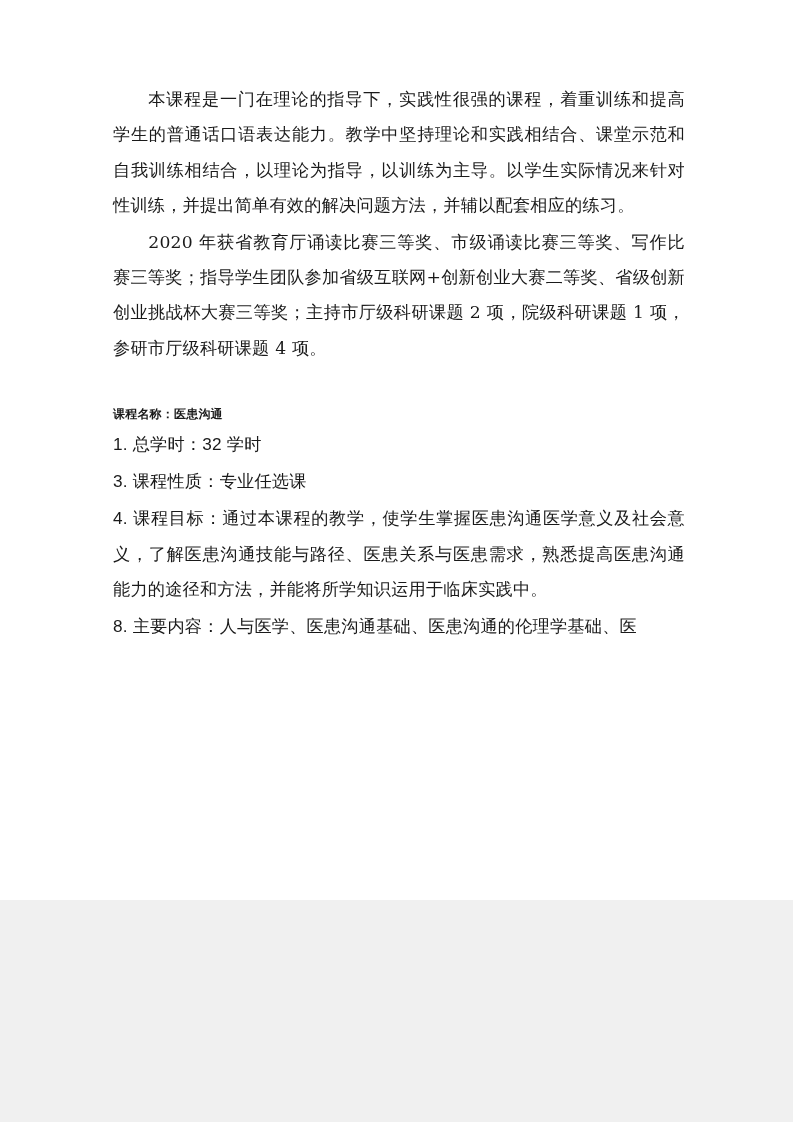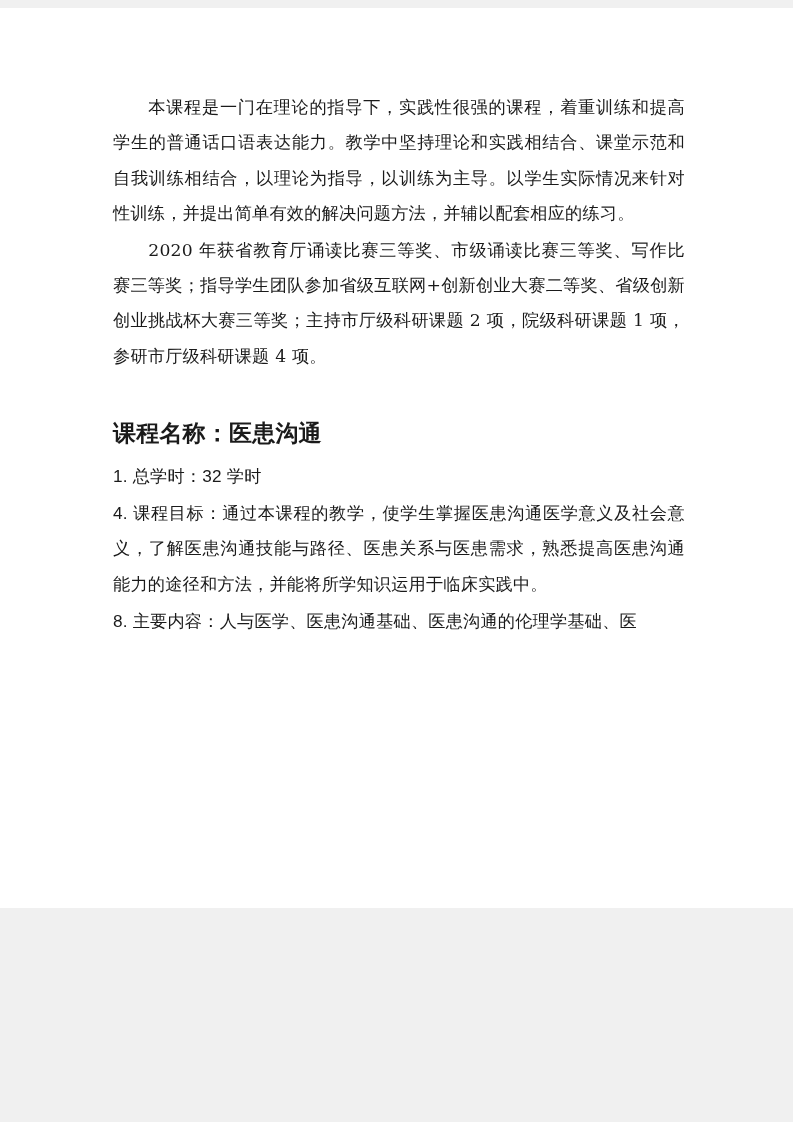--- a/index.html
+++ b/index.html
@@ -9,21 +9,20 @@
   }
   .page {
     width: 793px;
     height: 900px;
     background: #ffffff;
     position: relative;
     box-sizing: border-box;
     overflow: hidden;
     font-family: "DejaVu Serif", "Liberation Serif", serif;
     color: #1a1a1a;
-    margin-top: 8px;
   }
   .content {
     position: absolute;
     left: 113px;
     top: 82px;
     width: 572px;
   }
   p {
     margin: 0 0 0.10em 0;
     font-size: 17.2px;
@@ -37,21 +36,21 @@
     text-indent: 2.05em;
   }
   .noindent {
     text-indent: 0;
   }
   .spacer-block {
     height: 34px;
   }
   .heading {
     font-weight: bold;
-    font-size: 23px;
+    font-size: 12px;
     line-height: 2.05;
     margin: 0 0 0.10em 0;
     text-indent: 0;
     font-family: "DejaVu Sans", "Liberation Sans", sans-serif;
   }
   .sec-body {
     font-family: Liberation Sans, sans-serif;
   }
 </style>
 </head>
@@ -67,19 +66,20 @@
     <p class="indent">2020 年获省教育厅诵读比赛三等奖、市级诵读比赛三等奖、写作比赛三等奖；指导学生团队参加省级互联网+创新创业大赛二等奖、省级创新创业挑战杯大赛三等奖；主持市厅级科研课题 2 项，院级科研课题 1 项，参研市厅级科研课题 4 项。</p>
 
 
     <div class="spacer-block"></div>
 
     <p class="heading">课程名称：医患沟通</p>
 
     <p class="noindent sec-body">1. 总学时：32 学时</p>
 
 
+    <p class="noindent sec-body">3. 课程性质：专业任选课</p>
 
     <p class="noindent sec-body">4. 课程目标：通过本课程的教学，使学生掌握医患沟通医学意义及社会意义，了解医患沟通技能与路径、医患关系与医患需求，熟悉提高医患沟通能力的途径和方法，并能将所学知识运用于临床实践中。</p>
 
     <p class="noindent sec-body">8. 主要内容：人与医学、医患沟通基础、医患沟通的伦理学基础、医</p>
 
   </div>
 </div>
 
 </body></html>

